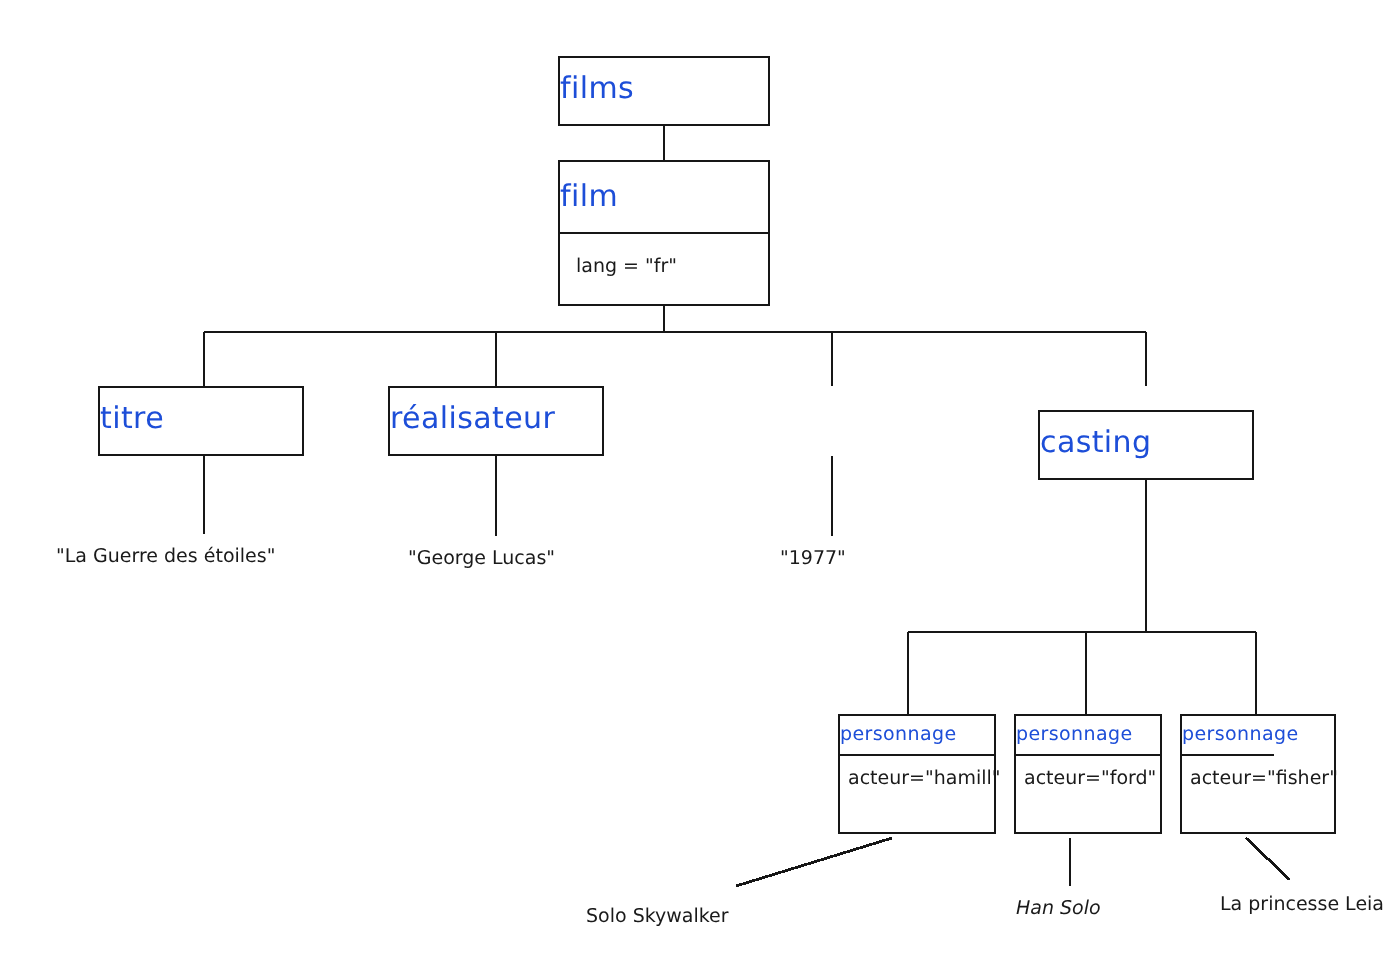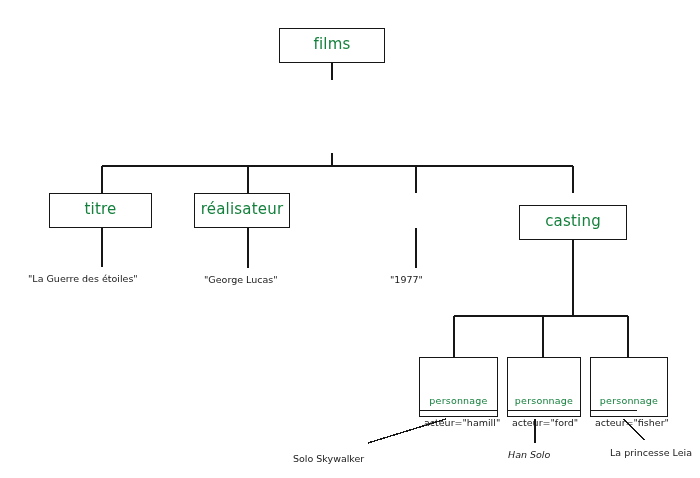--- a/index.html
+++ b/index.html
@@ -32,22 +32,22 @@
   }
   .node-box {
     position: absolute;
     box-sizing: border-box;
     border: 1.4px solid #161616;
     background: #ffffff;
   }
   .node-title {
     box-sizing: border-box;
     width: 100%;
-    text-align: center;
-    color: #15803d;
+    text-align: left;
+    color: #1d4ed8;
     letter-spacing: 0.2px;
     white-space: nowrap;
   }
   .node-attrs {
     box-sizing: border-box;
     width: 100%;
     color: #1a1a1a;
   }
   .divider {
     border-top: 1.4px solid #161616;
@@ -63,31 +63,30 @@
   
   #node-film { left: 279px; top: 80px; width: 106px; height: 73px; }
   #node-film .node-title { font-size: 15px; line-height: 35px; height: 35px; }
   #node-film .node-attrs {
     font-size: 9.5px;
     line-height: 12px;
     height: 36px;
     padding: 11px 0 0 8px;
   }
   #node-titre       { left: 49px;  top: 193px; width: 103px; height: 35px; }
-  #node-realisateur { left: 194px; top: 193px; width: 96px; height: 35px; }
+  #node-realisateur { left: 194px; top: 193px; width: 108px; height: 35px; }
   #node-annee       { left: 362px; top: 193px; width: 108px; height: 35px; }
   #node-casting     { left: 519px; top: 193px; width: 108px; height: 35px; margin-top: 12px; }
 
   
   .personnage { height: 60px; }
   .personnage .node-title {
     font-size: 9.5px;
     line-height: 19px;
     height: 19px;
-    margin-top: 33px;
   }
   .personnage .node-attrs {
     font-size: 9.5px;
     line-height: 13px;
     padding: 5px 0 0 4px;
     height: 39px;
   }
   #node-personnage-1 { left: 419px; top: 357px; width: 79px; }
   #node-personnage-2 { left: 507px; top: 357px; width: 74px; }
   #node-personnage-3 { left: 590px; top: 357px; width: 78px; }
@@ -149,20 +148,24 @@
       <line x1="446" y1="419" x2="368" y2="443"></line>
       <line x1="535" y1="419" x2="535" y2="443"></line>
       <line x1="623" y1="419" x2="645" y2="440"></line>
     </g>
   </svg>
 
   <div class="node-box simple" id="node-films">
     <div class="node-title">films</div>
   </div>
 
+  <div class="node-box" id="node-film">
+    <div class="node-title">film</div>
+    <div class="node-attrs divider">lang = "fr"</div>
+  </div>
 
   <div class="node-box simple" id="node-titre">
     <div class="node-title">titre</div>
   </div>
   <div class="node-box simple" id="node-realisateur">
     <div class="node-title">réalisateur</div>
   </div>
   <div class="node-box simple" id="node-casting">
     <div class="node-title">casting</div>
   </div>

